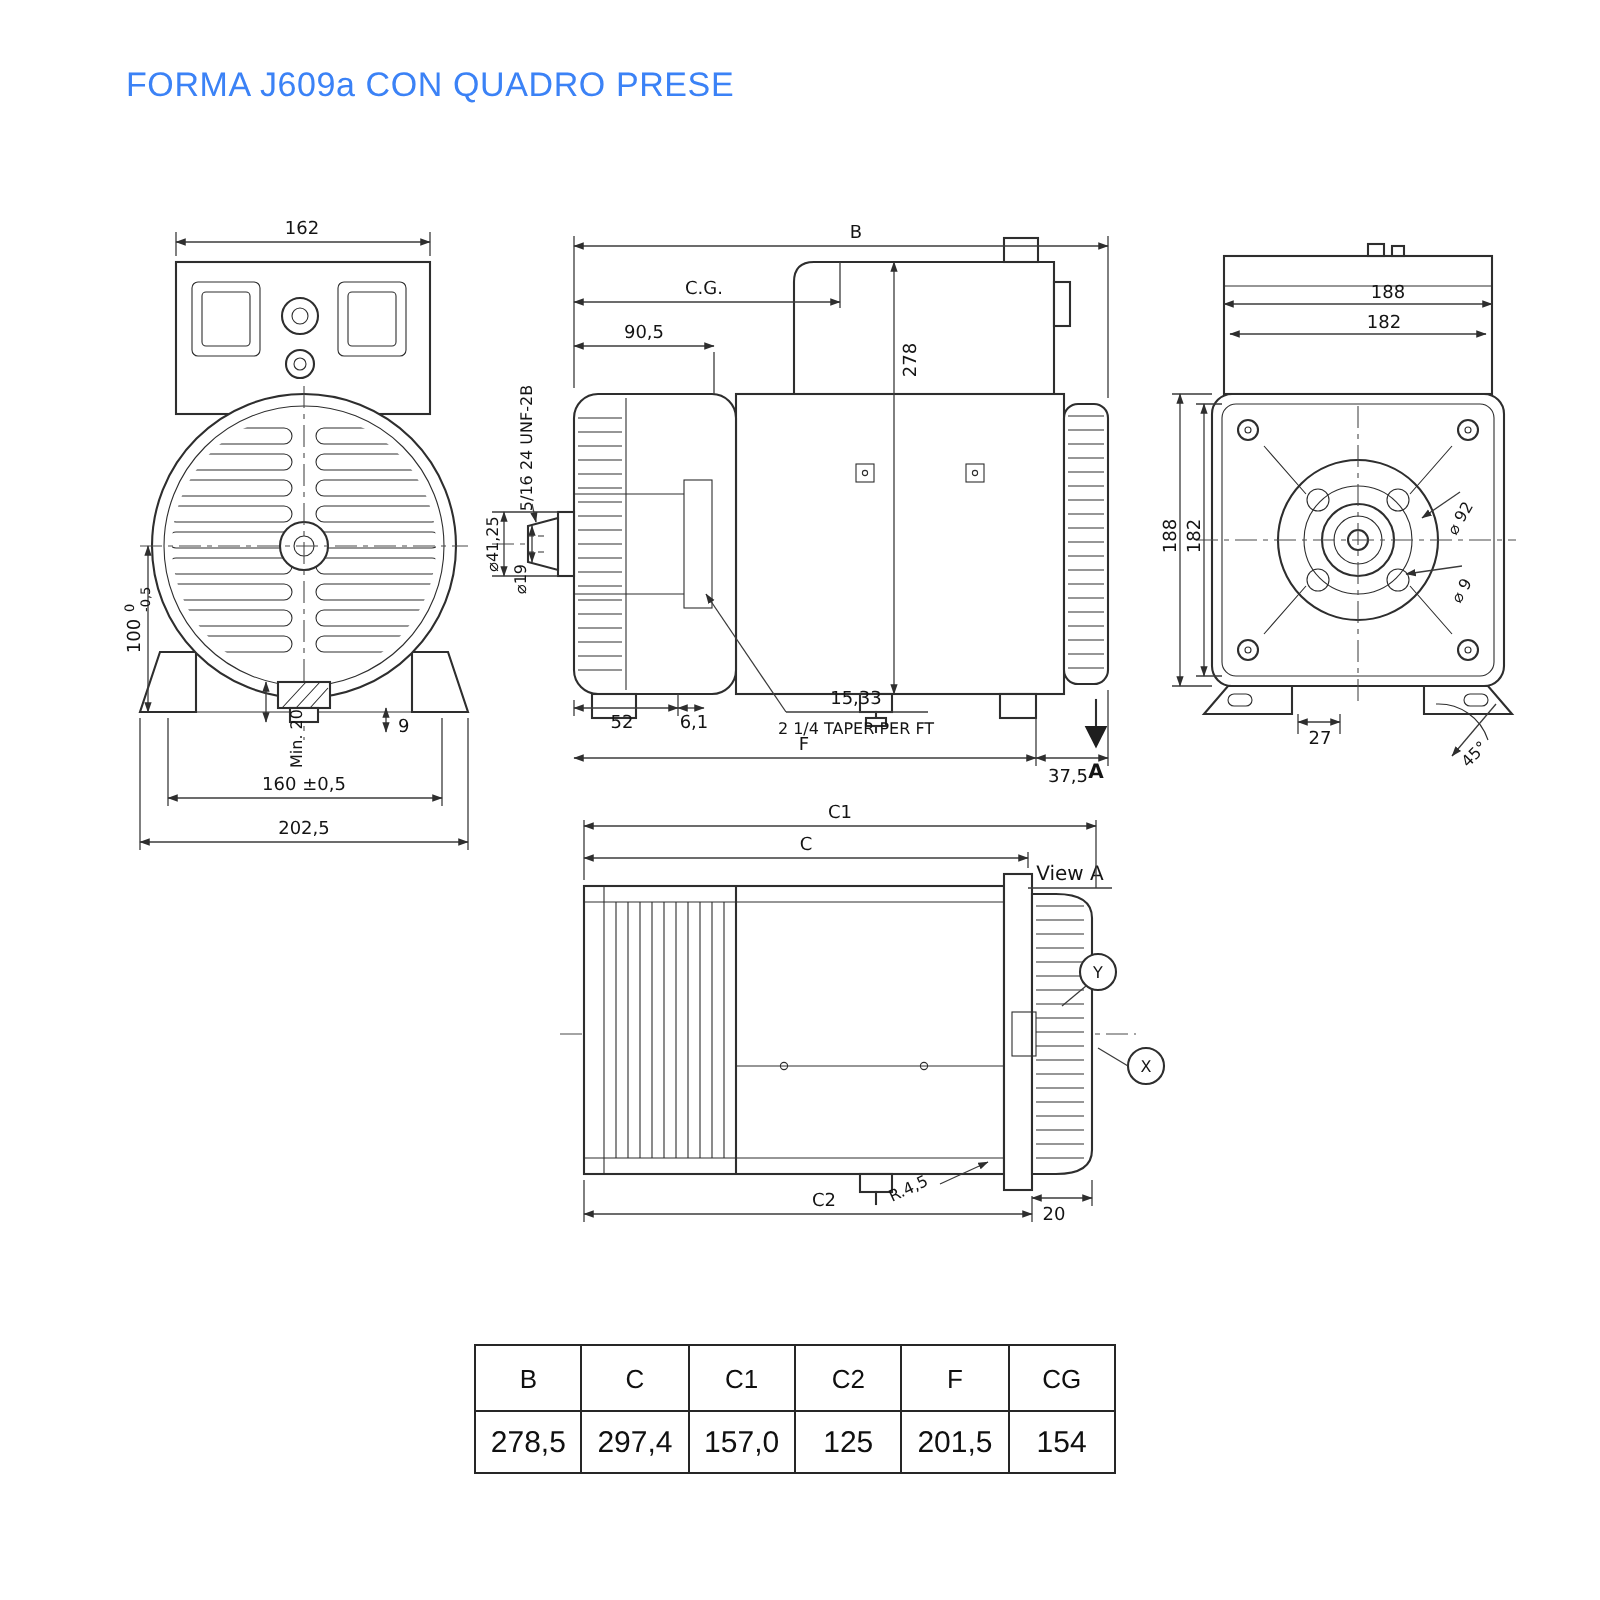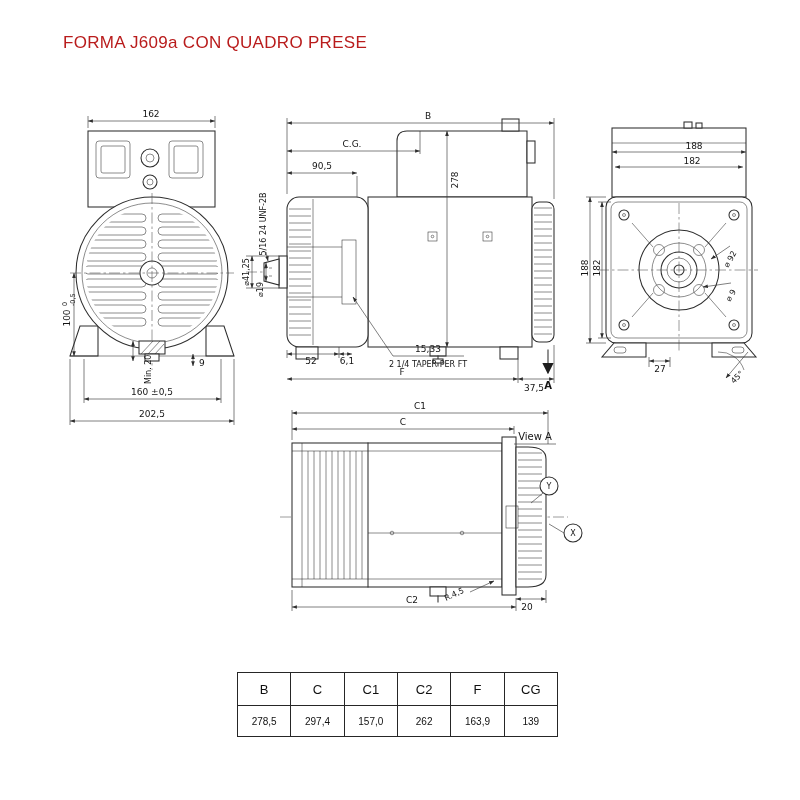--- a/index.html
+++ b/index.html
@@ -1,32 +1,32 @@
 <!DOCTYPE html>
 <html><head>
 <meta charset="utf-8">
 <style>
   html,body{margin:0;padding:0;background:#fff;}
   #stage{position:relative;width:800px;height:800px;background:#ffffff;overflow:hidden;
          font-family:"Liberation Sans",sans-serif;}
-  .title{position:absolute;left:63px;top:33px;font-size:17px;color:#b91c1c;letter-spacing:.3px;}
+  .title{position:absolute;left:63px;top:33px;font-size:17px;color:#3b82f6;letter-spacing:.3px;}
   svg{position:absolute;left:0;top:0;}
   svg text{font-family:"DejaVu Sans",sans-serif;fill:#141414;}
   .t9{font-size:9px}.t8{font-size:8px}.t7{font-size:6.5px}.t10{font-size:10px}
   .bold{font-weight:bold}
   .ln{stroke:#2e2e2e;stroke-width:1.05;fill:none;stroke-linecap:square}
   .lnw{stroke:#2e2e2e;stroke-width:1.05;fill:#ffffff}
   .th{stroke:#2e2e2e;stroke-width:.55;fill:none}
   .thw{stroke:#2e2e2e;stroke-width:.55;fill:#ffffff}
   .dim{stroke:#3b3b3b;stroke-width:.65;fill:none}
   .cl{stroke:#4a4a4a;stroke-width:.55;fill:none;stroke-dasharray:11 3 2.5 3}
   table.dims{position:absolute;left:237px;top:672px;width:321px;border-collapse:collapse;table-layout:fixed;}
   table.dims th,table.dims td{border:1px solid #262626;text-align:center;color:#101010;background:#fff;padding:0;}
   table.dims th{height:32px;font-size:13px;font-weight:normal;}
-  table.dims td{height:30px;font-size:10px;}
+  table.dims td{height:30px;font-size:15px;}
 </style>
 </head>
 <body>
 
 <div id="stage">
 
   <div class="title">FORMA J609a CON QUADRO PRESE</div>
 
   <svg width="800" height="800" viewBox="0 0 800 800">
     <defs>
@@ -303,20 +303,20 @@
       <th>C</th>
       <th>C1</th>
       <th>C2</th>
       <th>F</th>
       <th>CG</th>
     </tr>
     <tr>
       <td>278,5</td>
       <td>297,4</td>
       <td>157,0</td>
-      <td>262</td>
-      <td>163,9</td>
-      <td>139</td>
+      <td>125</td>
+      <td>201,5</td>
+      <td>154</td>
     </tr>
   </tbody>
     </table>
 
 </div>
 
 </body></html>

